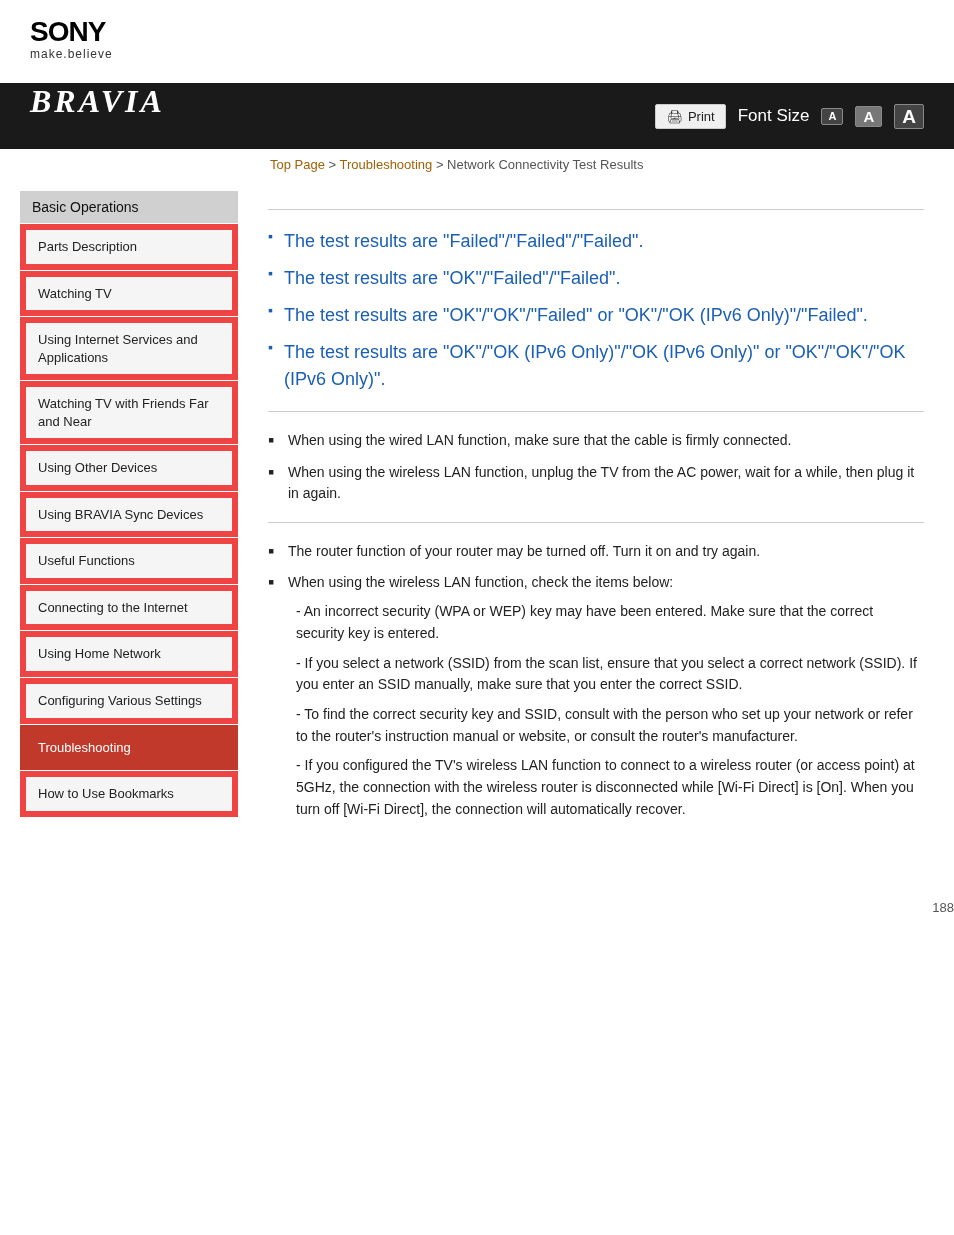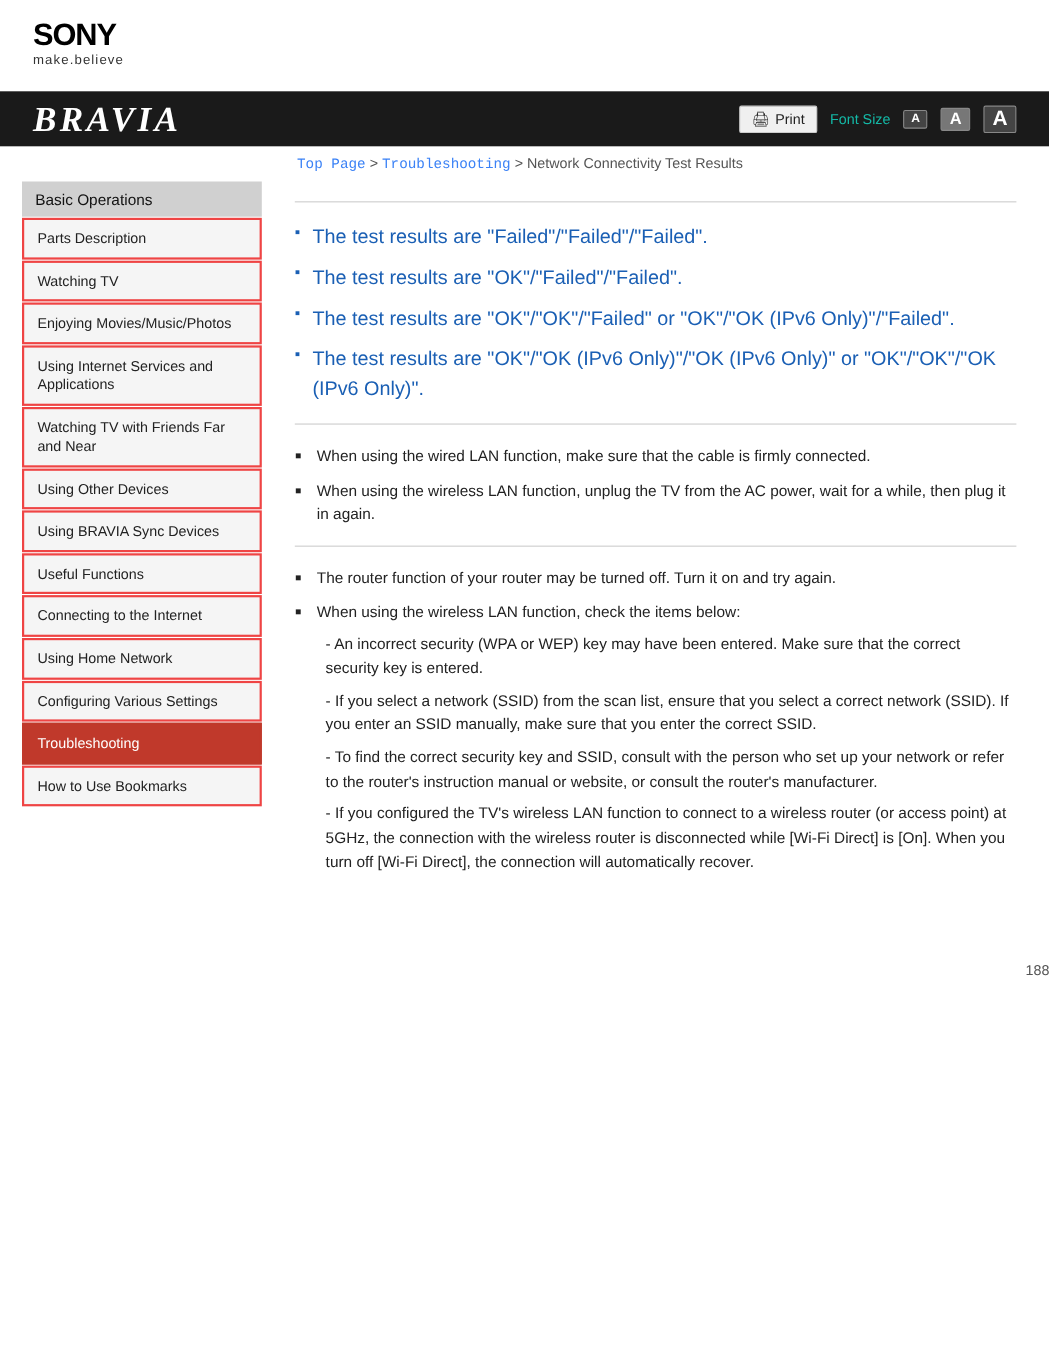--- a/index.html
+++ b/index.html
@@ -35,23 +35,22 @@
       color: #333;
       letter-spacing: 1px;
       margin-top: 1px;
     }
 
     
     .bravia-bar {
       background: #1a1a1a;
       padding: 0 30px;
       display: flex;
-      align-items: center;
       justify-content: space-between;
-      height: 50px;
+      height: 66px;
       margin-top: 12px;
     }
     .bravia-title {
       color: #fff;
       font-size: 32px;
       font-weight: bold;
       font-style: italic;
       letter-spacing: 3px;
       font-family: Georgia, serif;
     }
@@ -66,22 +65,22 @@
       padding: 4px 10px;
       font-size: 13px;
       cursor: pointer;
       display: flex;
       align-items: center;
       gap: 5px;
       border-radius: 2px;
       color: #222;
     }
     .font-size-label {
-      color: #14b8a6;
-      font-size: 13px;
+      color: #ffffff;
+      font-size: 17px;
     }
     .font-btn {
       border: 1px solid #888;
       background: #444;
       color: #fff;
       cursor: pointer;
       font-weight: bold;
       border-radius: 2px;
       line-height: 1;
     }
@@ -89,51 +88,51 @@
     .font-btn.medium { font-size: 15px; padding: 2px 7px; background: #777; }
     .font-btn.large { font-size: 19px; padding: 2px 7px; }
 
     
     .breadcrumb {
       padding: 8px 30px 8px 270px;
       font-size: 13px;
       color: #555;
     }
     .breadcrumb a {
-      color: #3b82f6;
+      color: #a16207;
       text-decoration: none;
-      font-family: Liberation Mono, monospace;
     }
     .breadcrumb span { color: #555; }
 
     
     .main-layout {
       display: flex;
       padding: 0 0 40px 0;
+      margin-top: 11px;
     }
 
     
     .sidebar {
       width: 248px;
       min-width: 248px;
       padding: 0 10px 0 20px;
       flex-shrink: 0;
     }
     .sidebar-section-header {
       background: #d0d0d0;
       padding: 8px 12px;
       font-size: 14px;
       font-weight: normal;
       color: #111;
       margin-bottom: 1px;
       cursor: pointer;
     }
     .sidebar-item {
       background: #f5f5f5;
-      border: 2px solid #ef4444;
+      border: 6px solid #ef4444;
       padding: 8px 12px;
       font-size: 13px;
       color: #222;
       margin-bottom: 1px;
       cursor: pointer;
       line-height: 1.35;
     }
     .sidebar-item.active {
       background: #c0392b;
       color: #fff;
@@ -242,21 +241,20 @@
   <a href="#">Top Page</a><span> &gt; </span><a href="#">Troubleshooting</a><span> &gt; </span><span>Network Connectivity Test Results</span>
 </div>
 
 <div class="main-layout">
 
   <div class="sidebar">
     <div class="sidebar-section-header">Basic Operations</div>
 
     <div class="sidebar-item">Parts Description</div>
     <div class="sidebar-item">Watching TV</div>
-    <div class="sidebar-item">Enjoying Movies/Music/Photos</div>
     <div class="sidebar-item">Using Internet Services and Applications</div>
     <div class="sidebar-item">Watching TV with Friends Far and Near</div>
     <div class="sidebar-item">Using Other Devices</div>
     <div class="sidebar-item">Using BRAVIA Sync Devices</div>
     <div class="sidebar-item">Useful Functions</div>
     <div class="sidebar-item">Connecting to the Internet</div>
     <div class="sidebar-item">Using Home Network</div>
     <div class="sidebar-item">Configuring Various Settings</div>
 
     <div class="sidebar-section-header sidebar-item active">Troubleshooting</div>

